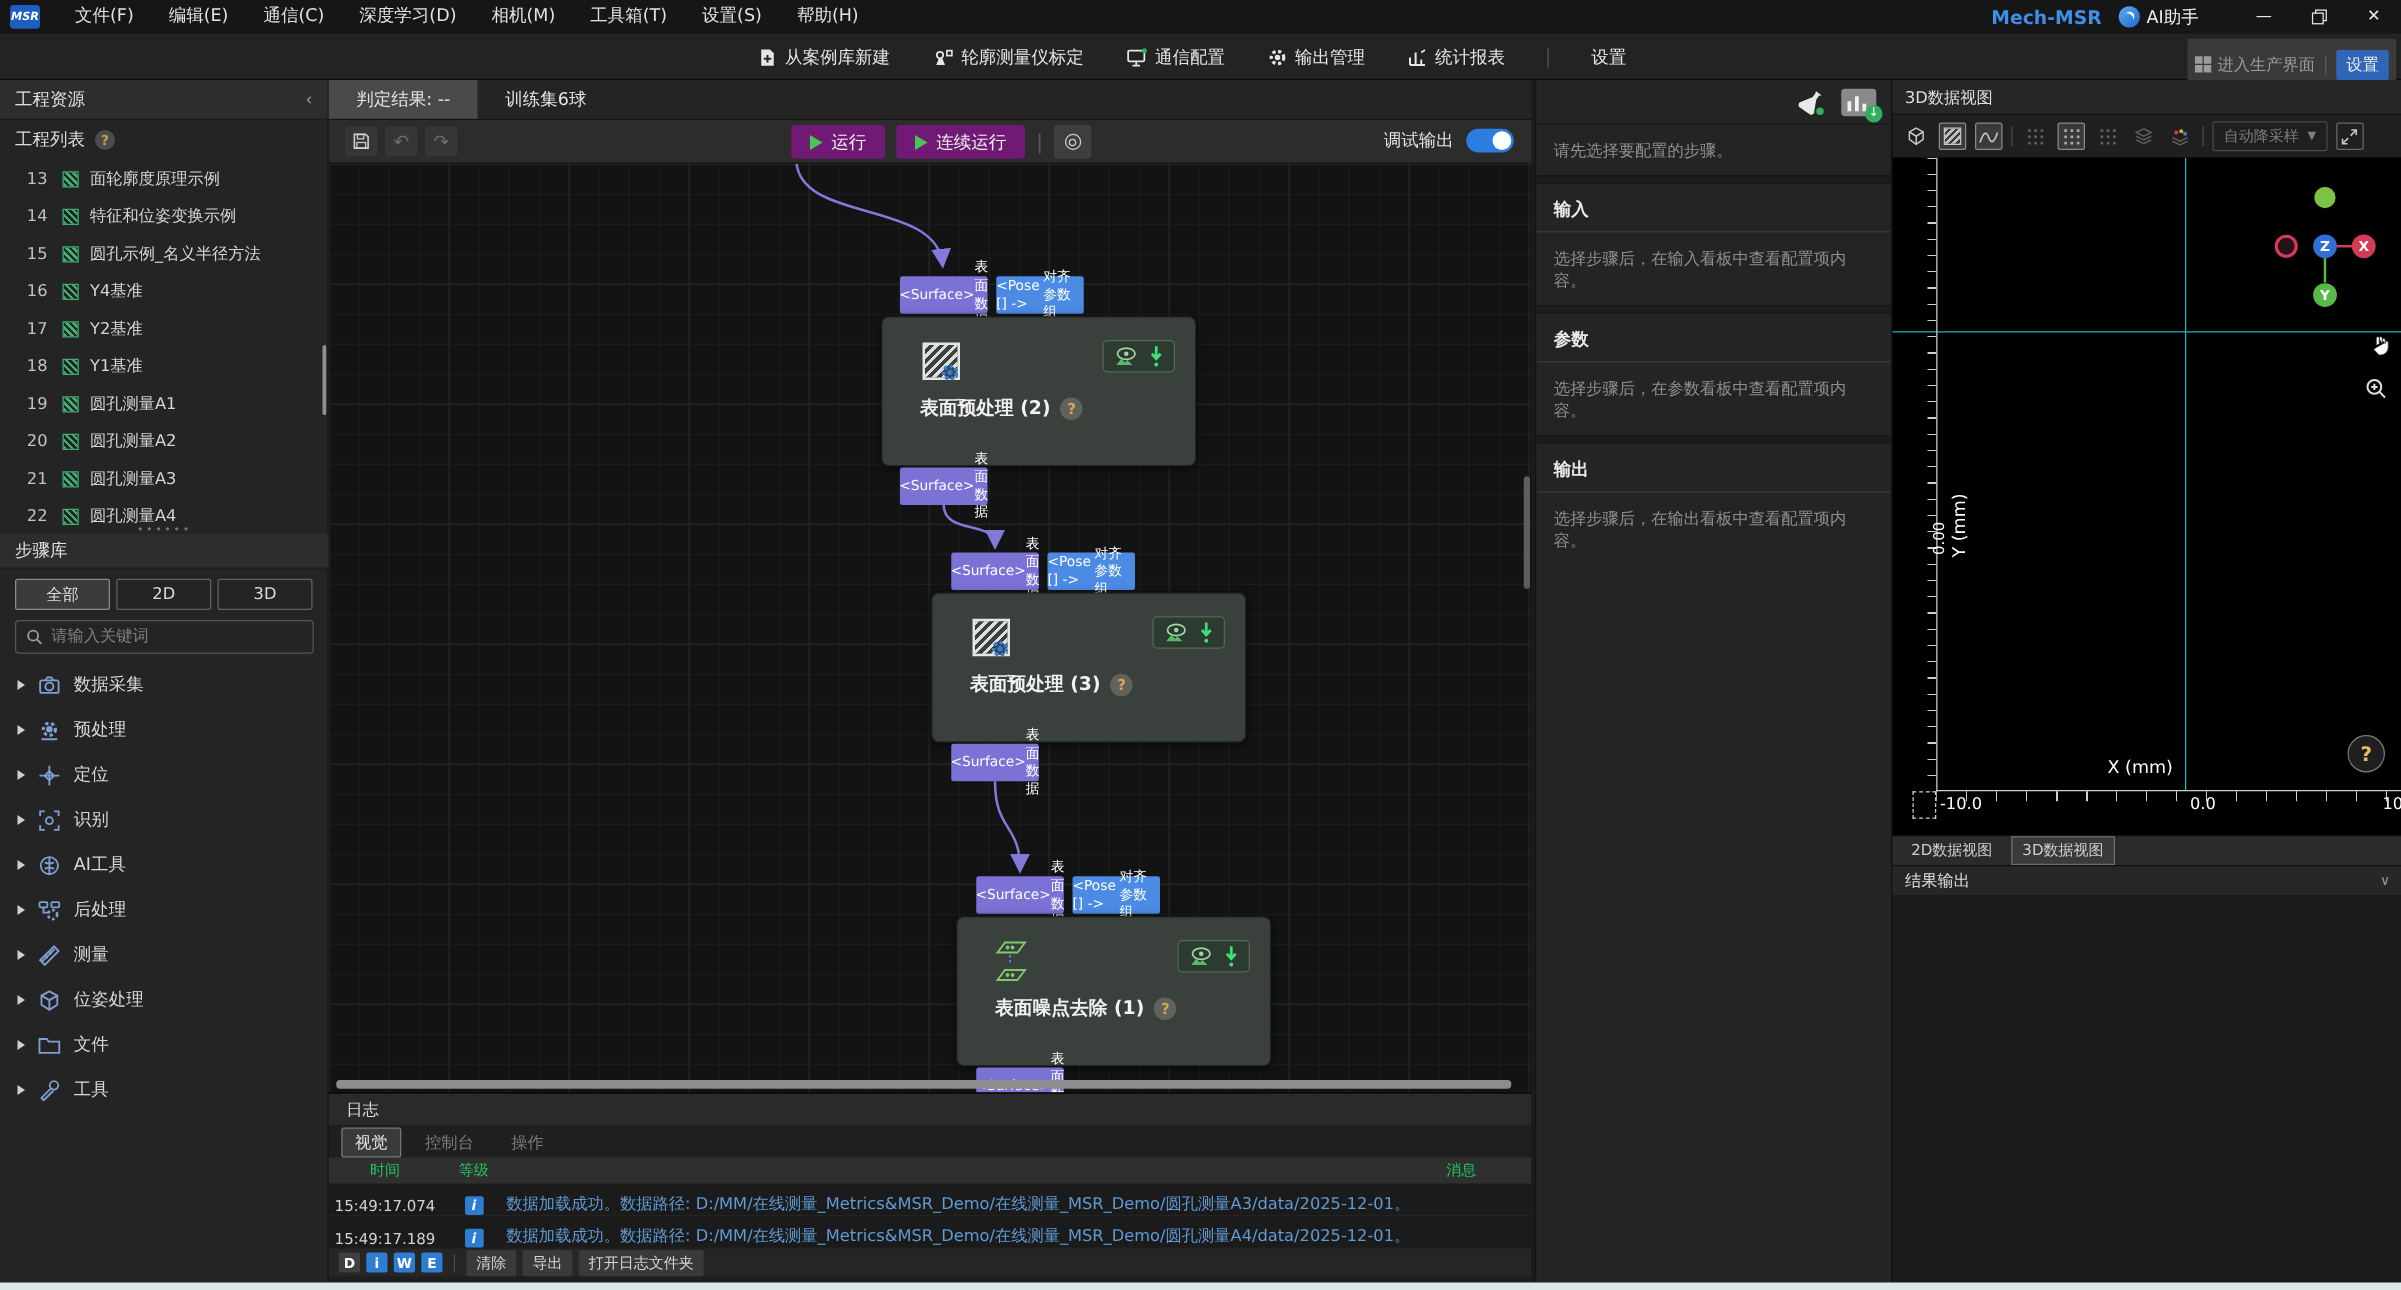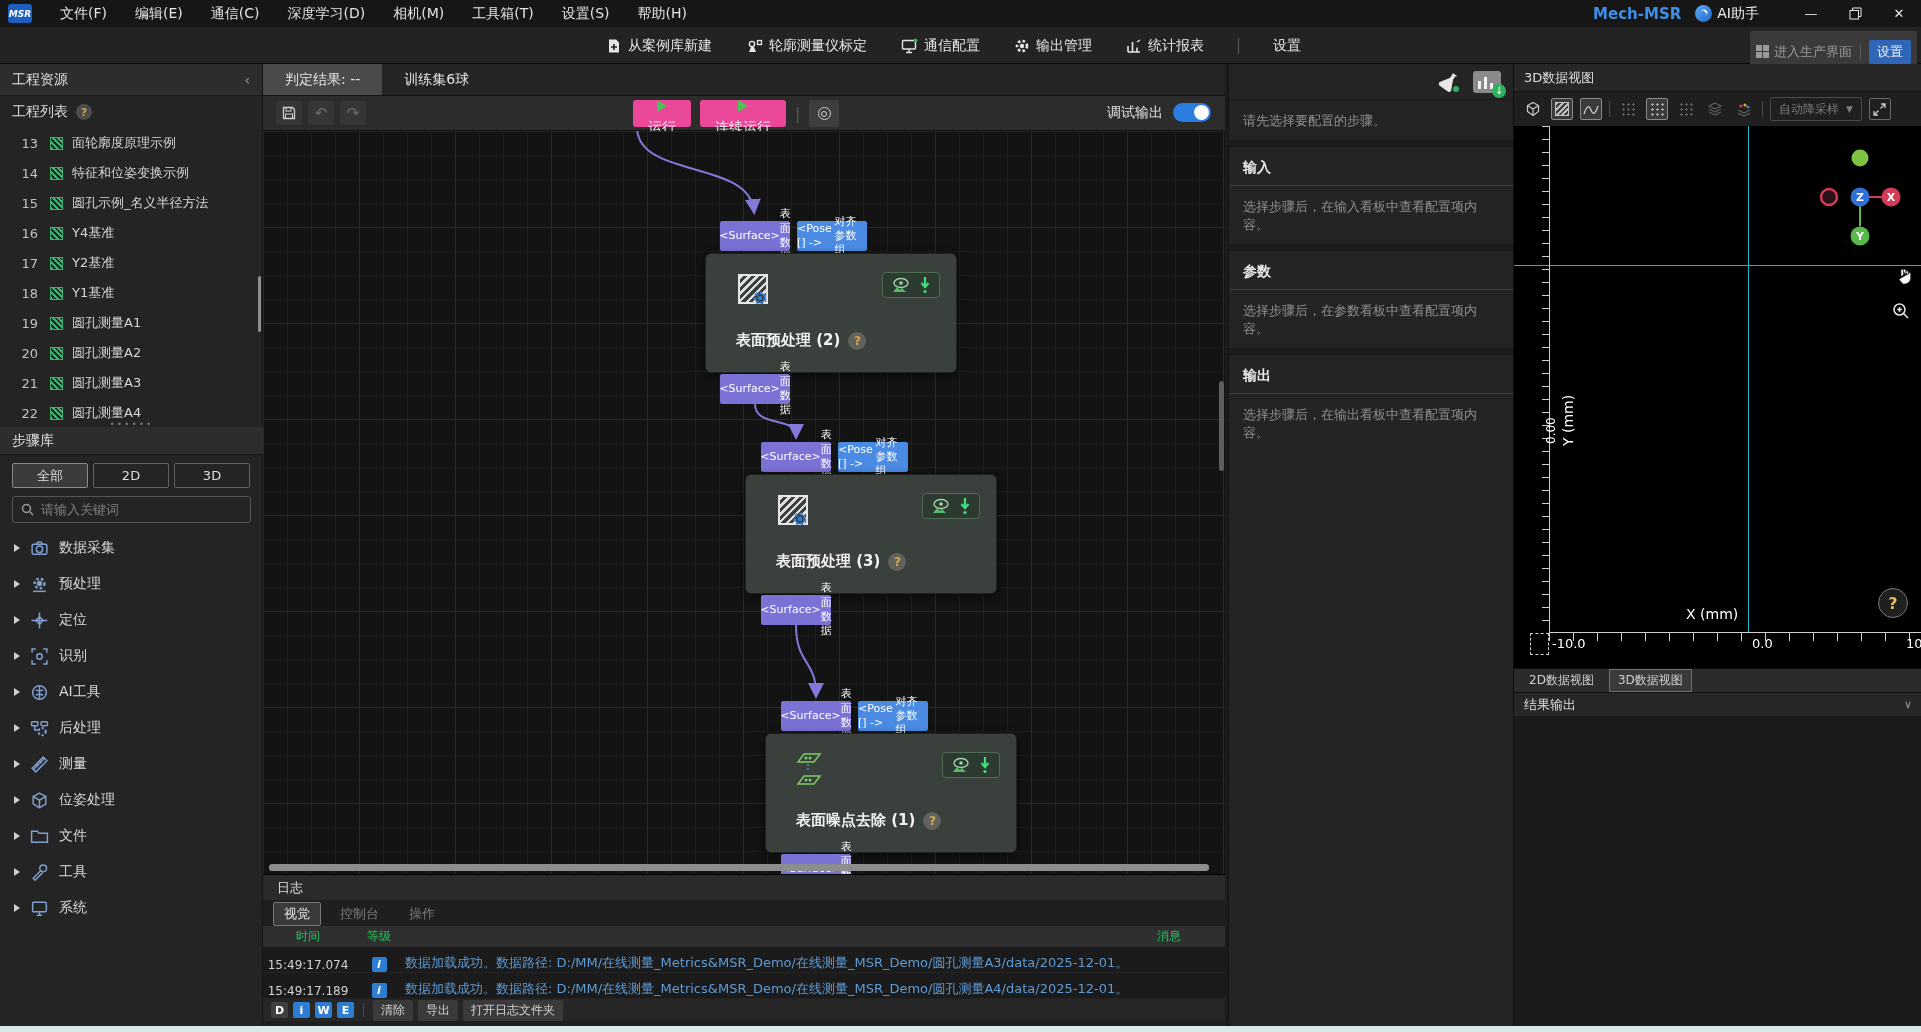--- a/index.html
+++ b/index.html
@@ -60,21 +60,21 @@
   
   .workspace { position:absolute; left:263px; top:64px; width:962px; height:810px; background:#242424; }
   .ws-tabs { height:32px; display:flex; align-items:stretch; background:#242424; border-bottom:1px solid #141414; }
   .ws-tab { padding:0 22px; display:flex; align-items:center; font-size:14px; color:#e4e4e4; }
   .ws-tab.active { background:#4a4a4a; }
   .ws-toolbar { height:35px; background:#2c2c2c; position:relative; border-bottom:1px solid #101010; }
   .icobtn { width:26px; height:24px; background:#363636; border-radius:3px; display:flex; align-items:center; justify-content:center; }
   .tool-left { position:absolute; left:13px; top:5px; display:flex; gap:6px; }
   .arrow-dim { color:#6e6e6e; font-size:15px; }
   .run-group { position:absolute; left:370px; top:4px; display:flex; gap:9px; align-items:center; }
-  .runbtn { height:27px; background:#ec4899; border-radius:3px; display:flex; align-items:center; gap:7px; padding:0 15px; font-size:14px; color:#f0f0f0;flex-direction:column; }
+  .runbtn { height:27px; background:#701a75; border-radius:3px; display:flex; align-items:center; gap:7px; padding:0 15px; font-size:14px; color:#f0f0f0; }
   .play { width:0; height:0; border-left:10px solid #49c455; border-top:6px solid transparent; border-bottom:6px solid transparent; }
   .gear-btn { width:30px; height:27px; background:#3e3e3e; border-radius:3px; color:#cfcfcf; display:flex; align-items:center; justify-content:center; }
   .target-ico { width:13px; height:13px; border:1.5px solid #cfcfcf; border-radius:50%; display:flex; align-items:center; justify-content:center; }
   .target-ico::after { content:""; width:4px; height:4px; border:1.5px solid #cfcfcf; border-radius:50%; }
   .debug-group { position:absolute; right:14px; top:7px; display:flex; align-items:center; gap:10px; font-size:14px; color:#e2e2e2; }
   .toggle { width:38px; height:19px; border-radius:10px; background:#2b7de0; position:relative; }
   .toggle::after { content:""; position:absolute; right:2px; top:2px; width:15px; height:15px; border-radius:50%; background:#fff; }
 
   .canvas { position:relative; width:962px; height:743px; overflow:hidden;
     background-color:#121312;
@@ -86,21 +86,21 @@
     background-size:96px 96px,96px 96px,24px 24px,24px 24px; }
   .edges { position:absolute; left:0; top:0; }
   .badge { position:absolute; width:70px; height:30px; border-radius:2px; color:#fff; font-size:11px; line-height:1.3; display:flex; flex-direction:row; align-items:center; justify-content:center; }
   .badge.purple { background:#7b72d6; }
   .badge.blue { background:#4b8be4; }
   .node-body { position:absolute; width:252px; height:120px; background:#3a403b; border:1px solid #20241f; border-radius:6px; box-shadow:0 2px 8px rgba(0,0,0,.55); }
   .node-icon-hatch { position:absolute; left:32px; top:20px; width:30px; height:30px; border:2px solid #e6e6e6; background:repeating-linear-gradient(135deg,#dedede 0 2.5px,#3a403b 2.5px 5.5px); }
   .node-gear { position:absolute; left:46px; top:36px; }
   .node-icon-para { position:absolute; left:28px; top:16px; }
   .node-actions { position:absolute; right:16px; top:18px; display:flex; gap:8px; align-items:center; background:#2c3a2f; border:1px solid #4f6b54; border-radius:4px; padding:3px 8px; }
-  .node-title { position:absolute; left:30px; bottom:22px; font-size:15px; font-weight:bold; color:#f2f2f2; display:flex; gap:8px; align-items:center; }
+  .node-title { position:absolute; left:30px; bottom:36px; font-size:15px; font-weight:bold; color:#f2f2f2; display:flex; gap:8px; align-items:center; }
   .help-badge { width:18px; height:18px; border-radius:50%; background:#62625c; color:#d8a84e; font-size:12px; font-weight:bold; display:flex; align-items:center; justify-content:center; }
   .h-scroll { position:absolute; left:6px; bottom:3px; width:940px; height:7px; background:#8d8d8d; border-radius:3px; }
   .v-scroll { position:absolute; right:1px; top:250px; width:5px; height:90px; background:#5e5e5e; border-radius:3px; }
 
   
   .config-panel { position:absolute; left:1228px; top:64px; width:285px; height:962px; background:#242424; border-left:1px solid #131313; }
   .cfg-toolbar { height:36px; display:flex; align-items:center; justify-content:flex-end; gap:12px; padding-right:12px; border-bottom:1px solid #191919; }
   .cfg-hint { padding:12px 14px 10px; font-size:13px; color:#8f8f8f; }
   .cfg-section-title { padding:12px 14px 8px; font-size:14px; font-weight:bold; color:#eaeaea; border-bottom:1px solid #3b3b3b; }
   .cfg-gap { height:7px; background:#1c1c1c; border-top:1px solid #171717; border-bottom:1px solid #171717; }
@@ -402,28 +402,20 @@
           </svg>
           <span>文件</span>
         </div>
       <div class="cat">
           <span class="tri"></span>
           <svg width="19" height="19" viewBox="0 0 18 18" fill="none" stroke="#7e9fd0" stroke-width="1.4">
             <circle cx="12.5" cy="5" r="3.2"></circle>
             <path d="M10.2 7.3L3 14.5l1.8 1.8 7.2-7.2"></path>
           </svg>
           <span>工具</span>
-        </div>
-      <div class="cat">
-          <span class="tri"></span>
-          <svg width="19" height="19" viewBox="0 0 18 18" fill="none" stroke="#7e9fd0" stroke-width="1.4">
-            <rect x="2.5" y="3" width="13" height="9" rx="1"></rect>
-            <path d="M6.5 15.5h5M9 12v3.5"></path>
-          </svg>
-          <span>系统</span>
         </div>
     </div>
   </div>
 
   <div class="workspace">
     <div class="ws-tabs">
       <div class="ws-tab active">判定结果: --</div>
       <div class="ws-tab">训练集6球</div>
     </div>
     <div class="ws-toolbar">

